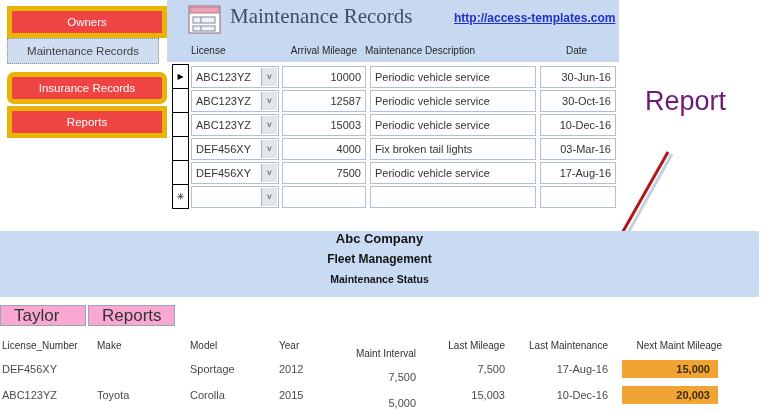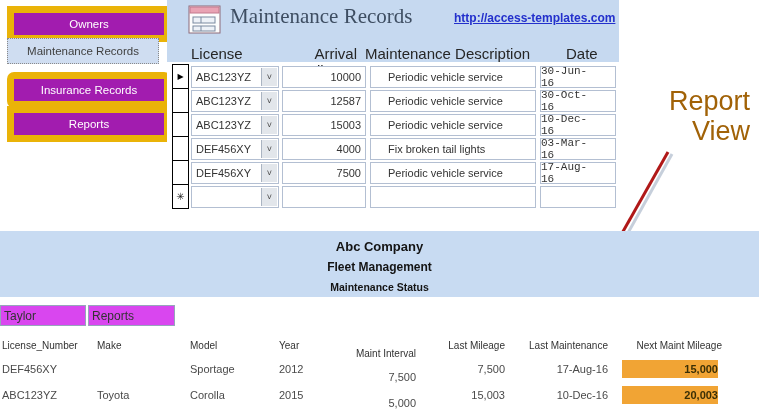--- a/index.html
+++ b/index.html
@@ -1,88 +1,88 @@
 <!DOCTYPE html>
 <html><head>
 <meta charset="utf-8">
 <style>
   html,body{margin:0;padding:0;background:#fff;}
   .stage{position:relative;width:768px;height:410px;background:#fff;overflow:hidden;
          font-family:"Liberation Sans",sans-serif;color:#333;}
 
   
-  .side-btn{position:absolute;left:7px;width:150px;height:22px;background:#a21caf;
-            border:7px solid #eab308;color:#fff;font-size:11.5px;display:flex;
+  .side-btn{position:absolute;left:7px;width:150px;height:22px;background:#ef4444;
+            border:5px solid #eab308;color:#fff;font-size:11.5px;display:flex;
             align-items:center;justify-content:center;cursor:pointer;}
   .side-btn.sel{background:#CFDDF1;border:1px dotted #8a8a8a;color:#3f3f3f;height:24px;}
   #btn1{top:6px;} #btn2{top:38px;} #btn3{top:72px;border-radius:7px;} #btn4{top:106px;}
 
   
   .form-area{position:absolute;left:167px;top:0;width:452px;height:216px;background:#fff;}
   .form-band{position:absolute;left:0;top:0;width:452px;height:62px;background:#C6D9F0;}
   .form-title{position:absolute;left:63px;top:4px;font-family:"Liberation Serif",serif;
               font-size:21px;color:#3E4E62;}
   .form-link{position:absolute;left:287px;top:11px;font-size:12px;font-weight:bold;
              color:#2330CC;text-decoration:underline;cursor:pointer;}
-  .col-hdr{position:absolute;top:45px;font-size:15px;color:#262626;}
+  .col-hdr{position:absolute;top:45px;font-size:10px;color:#262626;}
   .ch-license{left:24px;}
   .ch-mileage{left:100px;width:90px;text-align:right;}
   .ch-desc{left:198px;}
   .ch-date{left:399px;}
 
   .sel-box{position:absolute;left:5px;width:17px;height:25px;background:#fff;
            border:1px solid #000;display:flex;align-items:center;justify-content:center;
            box-sizing:border-box;cursor:pointer;}
   .sel-arrow{font-size:8px;color:#000;line-height:1;}
   .sel-star{font-size:10px;color:#222;line-height:1;}
 
   .frow{position:absolute;height:22px;}
   .fld{position:absolute;height:22px;background:#fff;border:1px solid #b3bfd2;
        box-sizing:border-box;font-size:11px;color:#333;display:flex;align-items:center;}
   .f-combo{left:24px;width:88px;padding-left:4px;}
   .combo-btn{position:absolute;right:1px;top:1px;bottom:1px;width:15px;background:#e2e6eb;
              border-left:1px solid #aab4c2;display:flex;align-items:center;
              justify-content:center;font-size:9px;color:#444;cursor:pointer;}
   .f-mileage{left:115px;width:84px;justify-content:flex-end;padding-right:4px;}
-  .f-desc{left:203px;width:166px;padding-left:17px;}
-  .f-date{left:373px;width:76px;justify-content:flex-end;padding-right:21px;font-family:Liberation Mono, monospace;}
-
-  
-  .rv-label{position:absolute;left:645px;top:86px;width:105px;text-align:right;
-            color:#a16207;font-size:27px;line-height:30px;}
+  .f-desc{left:203px;width:166px;padding-left:4px;}
+  .f-date{left:373px;width:76px;justify-content:flex-end;padding-right:4px;}
+
+  
+  .rv-label{position:absolute;left:645px;top:86px;width:105px;text-align:left;
+            color:#701a75;font-size:27px;line-height:30px;}
   .arrow-svg{position:absolute;left:0;top:0;pointer-events:none;}
 
   
   .banner{position:absolute;left:0;top:231px;width:759px;height:66px;background:#C8DBF2;
           text-align:center;color:#141414;}
-  .bn1{padding-top:8px;font-size:13px;font-weight:bold;}
+  .bn1{font-size:13px;font-weight:bold;}
   .bn2{margin-top:6px;font-size:12px;font-weight:bold;}
   .bn3{margin-top:7px;font-size:10.5px;font-weight:bold;}
 
   
-  .owner-box{position:absolute;top:305px;height:21px;background:#d946ef;
-             border:1px solid #96A5BB;box-sizing:border-box;font-size:12px;color:#333;
-             display:flex;align-items:center;padding-left:3px;}
+  .owner-box{position:absolute;top:305px;height:21px;background:#f9a8d4;
+             border:1px solid #96A5BB;box-sizing:border-box;font-size:17px;color:#333;
+             display:flex;align-items:center;padding-left:13px;}
   .ob-first{left:0;width:86px;}
   .ob-last{left:88px;width:87px;}
 
   .rrow{position:absolute;left:0;width:768px;height:18px;font-size:11px;color:#4a4a4a;}
   .rhdr{top:336px;font-size:10px;color:#333;}
   .rr1{top:360px;} .rr2{top:386px;}
   .rcell{position:absolute;top:0;height:18px;display:flex;align-items:center;}
   .c-lic{left:2px;width:92px;}
   .c-make{left:97px;width:82px;}
   .c-model{left:190px;width:80px;}
   .c-year{left:279px;width:60px;}
   .c-int{left:334px;width:82px;justify-content:flex-end;margin-top:8px;}
   .c-lm{left:440px;width:65px;justify-content:flex-end;}
   .c-lmaint{left:515px;width:93px;justify-content:flex-end;}
   .c-next{left:617px;width:105px;justify-content:flex-end;}
   .next-cell{left:622px;width:96px;background:#F1A434;justify-content:flex-end;
-             box-sizing:border-box;font-weight:bold;color:#3a2f05;}
+             padding-right:8px;box-sizing:border-box;font-weight:bold;color:#3a2f05;}
 </style>
 </head>
 <body>
 
 <div class="stage">
 
   <div class="side-btn" id="btn1">Owners</div>
   <div class="side-btn sel" id="btn2">Maintenance Records</div>
   <div class="side-btn" id="btn3">Insurance Records</div>
   <div class="side-btn" id="btn4">Reports</div>
@@ -168,21 +168,20 @@
         <span class="combo-btn">˅</span>
         </div>
       <div class="fld f-mileage"></div>
       <div class="fld f-desc"></div>
       <div class="fld f-date"></div>
     </div>
   </div>
 
   <div class="rv-label">
     <div>Report</div>
-    <div>View</div>
   </div>
   <svg class="arrow-svg" width="768" height="410" viewBox="0 0 768 410">
     <line x1="672" y1="154" x2="614" y2="258" stroke="#b9c4d3" stroke-width="3" opacity="0.8"></line>
     <polygon points="606,272 608,259 616,264" fill="#b9c4d3" opacity="0.8"></polygon>
     <line x1="668" y1="152" x2="608" y2="258" stroke="#B01818" stroke-width="3"></line>
     <polygon points="602,270 603.4,256.1 613.2,261.9" fill="#B01818"></polygon>
   </svg>
 
   <div class="banner">
     <div class="bn1">Abc Company</div>

